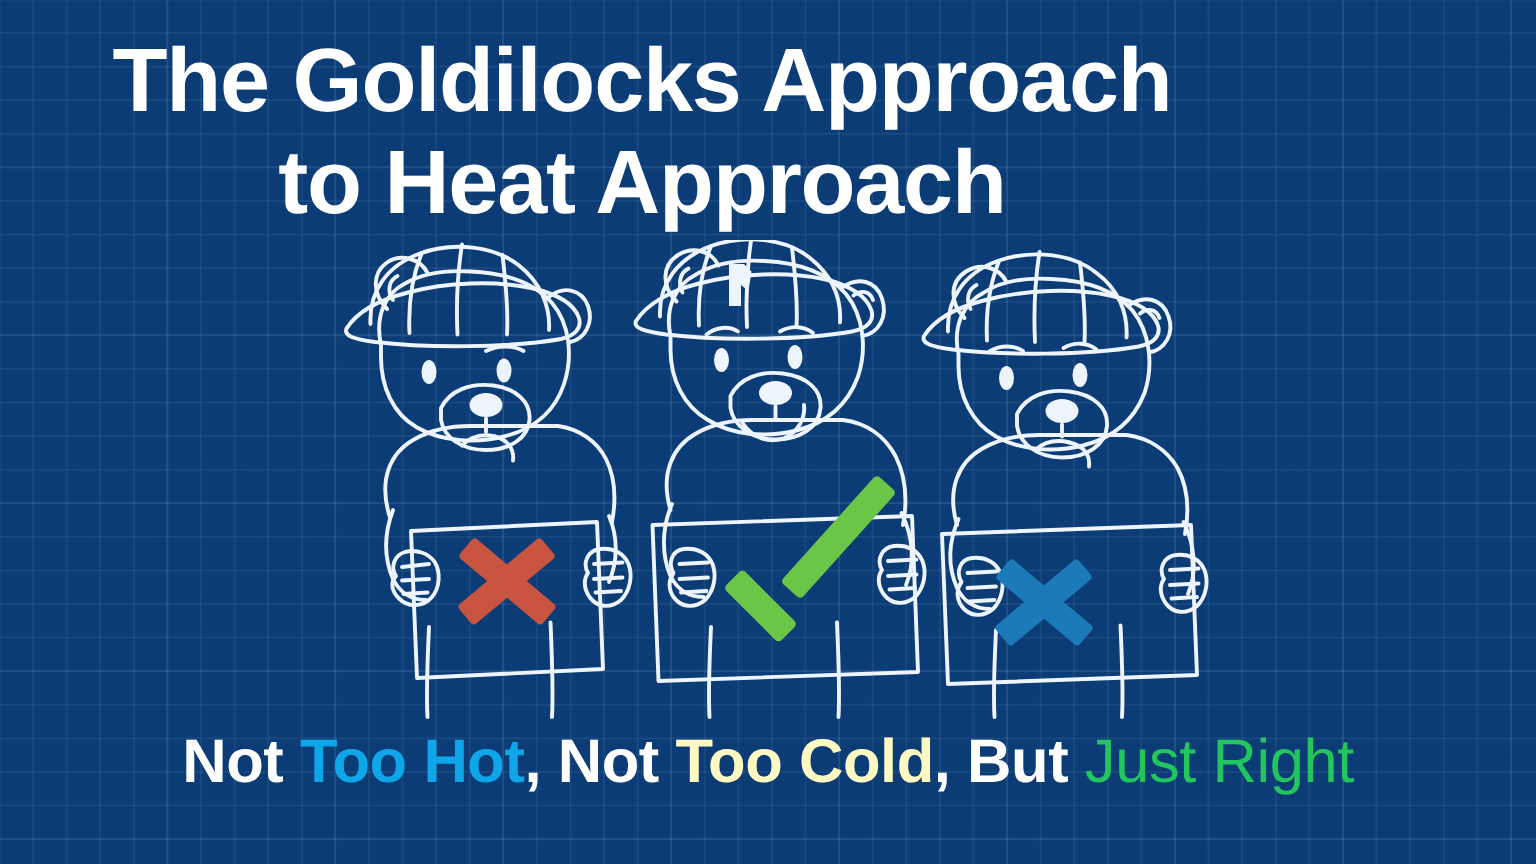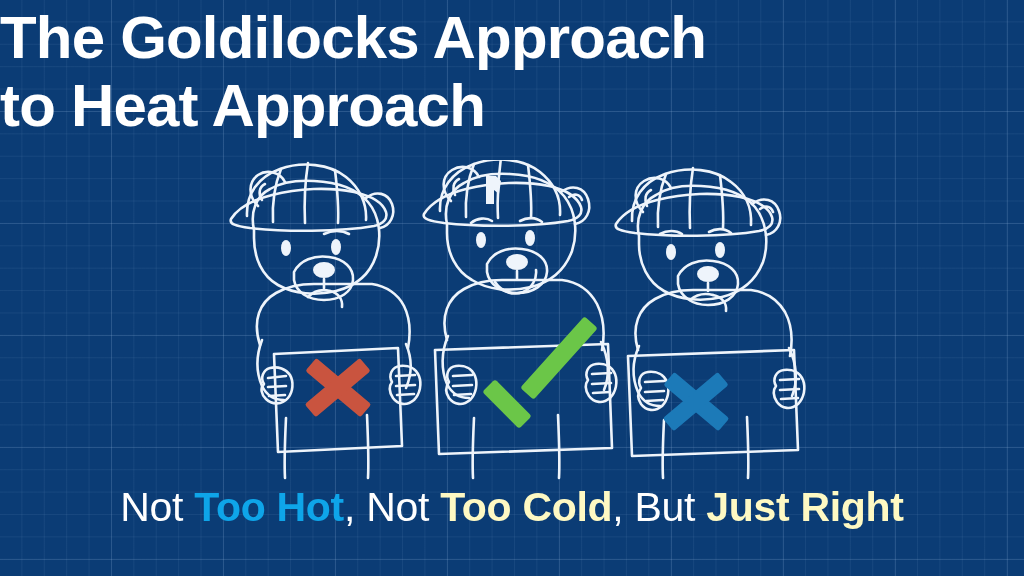--- a/index.html
+++ b/index.html
@@ -30,24 +30,24 @@
       22.4px 22.4px,
       112px 112px,
       112px 112px;
     background-position: -1px -1px, -1px -1px, -1px -1px, -1px -1px;
     pointer-events: none;
   }
 
   
   #title-block {
     position: absolute;
-    top: 4px;
+    top: 20px;
     left: 0;
     width: 856px;
-    text-align: left;
+    text-align: center;
     z-index: 5;
   }
   .title-line {
     display: block;
     color: #ffffff;
     font-family: "Liberation Sans", sans-serif;
     font-weight: bold;
     font-size: 60px;
     line-height: 1.14;
     letter-spacing: -0.8px;
@@ -74,24 +74,24 @@
     text-align: center;
     z-index: 5;
     white-space: nowrap;
   }
   #subtitle .sub-seg {
     font-family: "Liberation Sans", sans-serif;
     font-size: 41px;
     line-height: 1;
     letter-spacing: -0.3px;
   }
-  .seg-plain { color: #ffffff; font-weight: normal; }
+  .seg-plain { color: #ffffff; font-weight: bold; }
   .seg-hot   { color: #0ea5e9; font-weight: bold; }
   .seg-cold  { color: #fef9c3; font-weight: bold; }
-  .seg-right { color: #fef9c3; font-weight: bold; }
+  .seg-right { color: #22c55e; font-weight: normal; }
 </style>
 </head>
 <body>
 
 <div id="slide">
 
   <div id="grid-bg"></div>
 
   <div id="title-block">
     <span class="title-line">The Goldilocks Approach</span>

